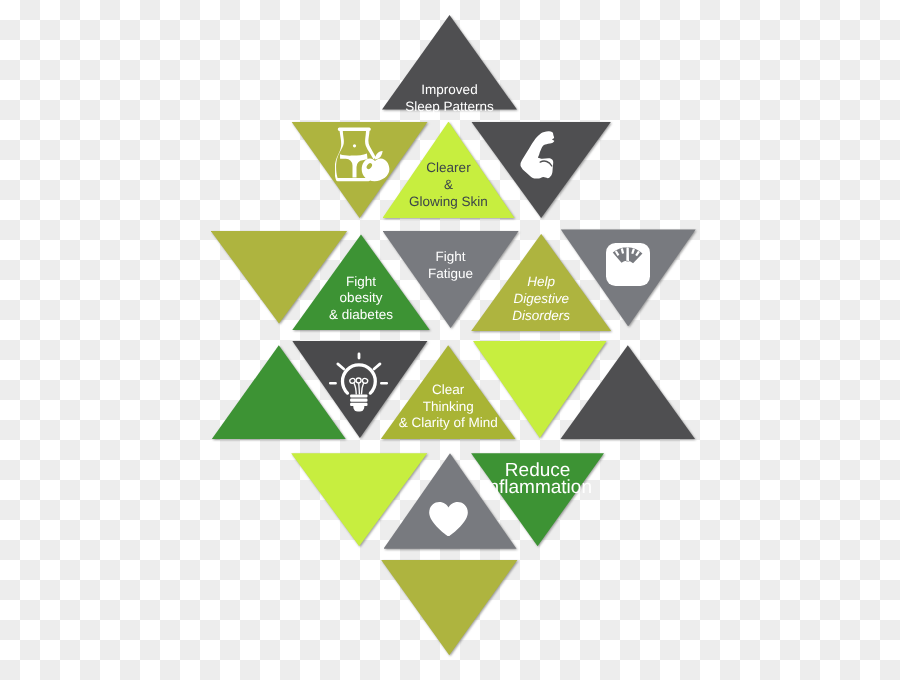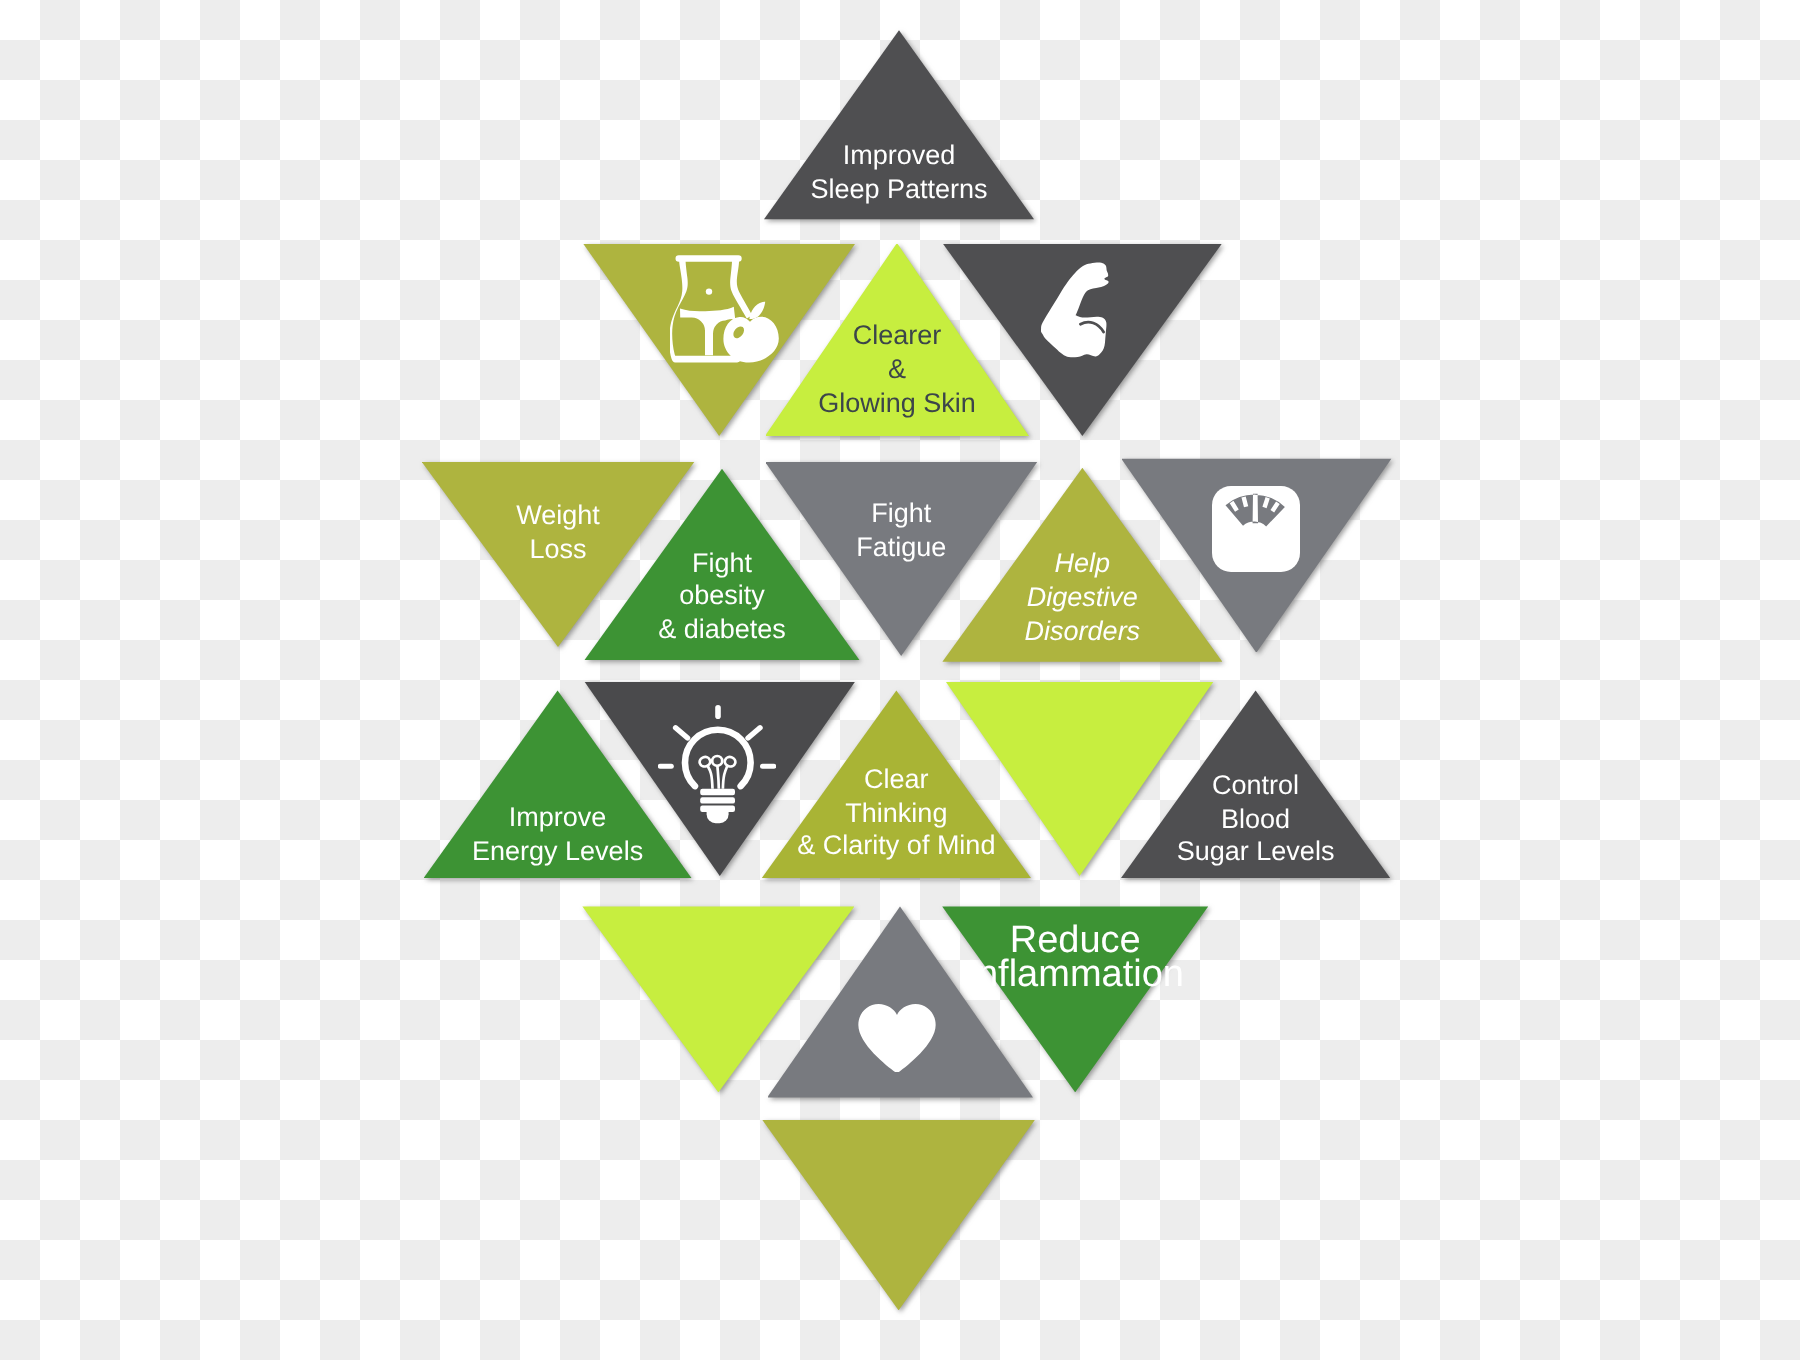--- a/index.html
+++ b/index.html
@@ -78,21 +78,21 @@
     </div>
     <div class="tile up" style="left: 383.5px; top: 453.2px; width: 133px; height: 95.6px;">
       <div class="shape" style="background: rgb(120, 122, 127);"></div>
     </div>
     <div class="tile down" style="left: 471.1px; top: 453.2px; width: 133px; height: 93px;">
       <div class="shape" style="background: rgb(61, 147, 52);"></div>
     </div>
     <div class="tile down" style="left: 381.05px; top: 559.8px; width: 136.5px; height: 95.4px;">
       <div class="shape" style="background: rgb(174, 180, 63);"></div>
     </div>
-    <div class="label" style="left: 329.5px; top: 70px; width: 240px; color: rgb(255, 255, 255); font-size: 13.5px; line-height: 16.85px;">Improved
+    <div class="label" style="left: 329.5px; top: 82px; width: 240px; color: rgb(255, 255, 255); font-size: 13.5px; line-height: 16.85px;">Improved
 Sleep Patterns</div>
     <div class="icon" style="left: 335px; top: 127px; width: 56px; height: 56px;">
       <svg viewBox="0 0 56 56" xmlns="http://www.w3.org/2000/svg"> 
         <g fill="#fff"> 
           <path d="M4.4 0.6 H34.2 A1.35 1.35 0 0 1 34.2 3.9 H34.5 C34.5 5.5 33.8 9.5 33.5 12.0 C33.2 14.8 33.6 17.0 34.6 19.0 C35.6 21.0 36.9 23.0 38.2 25.5 C39.4 27.7 40.4 29.4 41.1 30.6 L38.4 32.2 C37.6 30.9 36.4 29.0 35.2 26.8 C33.4 23.6 31.5 20.8 30.7 18.4 C30.1 16.6 29.9 14.5 30.2 12.0 C30.5 9.5 30.9 6.0 31.0 3.9 H7.8 C7.9 6.0 8.4 9.5 8.7 12.0 C9.0 14.5 8.9 16.8 8.2 18.6 C7.2 21.2 5.5 24.0 4.2 26.5 C2.6 29.6 1.7 32.6 1.3 36.0 C0.8 40.2 1.2 46.0 2.3 50.0 C2.4 50.4 2.5 50.7 2.6 50.9 H33.6 A1.65 1.65 0 0 1 33.6 54.2 H2.6 C1.7 54.2 1.2 53.6 0.85 52.6 C-0.35 49.0 -0.75 44.0 -0.2 38.6 C0.35 33.2 2.2 29.4 3.7 26.4 C5.0 23.8 5.9 21.2 6.1 18.8 C6.3 16.6 6.1 14.6 5.8 12.0 C5.5 9.5 4.7 5.5 4.6 3.9 H4.4 A1.35 1.35 0 0 1 4.4 0.6 Z"></path> 
           <path d="M5.0 27.3 C9.0 28.6 13.0 28.8 17.7 28.6 C23.0 28.4 28.2 28.2 31.9 26.4 L32.6 32.5 C30.5 32.5 29.0 32.6 27.6 33.3 A6.1 6.6 0 0 0 21.5 39.9 L21.5 50.6 L17.5 50.6 L17.5 38.4 A6.6 6.6 0 0 0 10.9 31.8 L5.1 31.8 Z"></path> 
           <circle cx="19.5" cy="18.8" r="1.6"></circle> 
           <path d="M40.0 33.9 C38.4 32.2 36.8 31.3 34.7 31.5 C30.0 31.9 26.7 36.5 26.7 42.5 C26.7 49.0 32.2 54.4 39.6 54.3 C47.3 54.2 54.4 48.8 54.4 42.3 C54.4 36.2 50.5 31.6 45.9 31.4 C43.6 31.3 41.6 32.2 40.0 33.9 Z"></path> 
           <path d="M39.7 32.5 C39.7 32.5 40.3 27.6 43.6 25.3 C45.8 23.8 47.6 23.9 47.6 23.9 C47.6 23.9 47.3 28.0 44.7 30.6 C42.4 32.9 39.7 32.5 39.7 32.5 Z"></path> 
         </g> 
@@ -101,38 +101,34 @@
     </div>
     <div class="label" style="left: 328.5px; top: 160.1px; width: 240px; color: rgb(60, 69, 74); font-size: 13.5px; line-height: 16.85px;">Clearer
 &amp;
 Glowing Skin</div>
     <div class="icon" style="left: 519px; top: 130px; width: 37px; height: 50px;">
       <svg viewBox="0 0 37 50" xmlns="http://www.w3.org/2000/svg"> 
         <path fill="#fff" d="M29.4 1.3 C31.9 1.1 34.3 2.0 34.2 4.0 C34.1 5.6 35.2 6.4 35.1 7.7 C35.0 8.7 33.2 8.6 33.2 9.4 C33.2 10.2 35.4 10.1 35.3 11.0 C35.2 12.2 32.6 13.3 30.9 13.6 C28.3 14.1 26.5 14.3 25.0 15.1 C23.2 16.0 21.6 20.5 20.2 24.4 C19.5 26.3 18.8 27.6 18.8 27.6 C18.8 27.6 20.6 28.5 22.1 28.7 C25.3 29.1 29.6 27.6 32.4 28.9 C34.0 29.7 34.4 31.3 34.2 33.1 C34.0 35.2 33.7 38.6 33.5 41.2 C33.3 43.6 32.6 45.2 31.6 46.3 C30.6 47.5 29.8 48.3 28.7 48.2 C27.0 48.0 25.6 47.0 24.3 47.1 C22.6 47.2 21.6 48.4 19.9 48.5 C18.2 48.6 17.0 48.7 15.4 48.5 C13.3 48.2 11.0 46.3 8.8 44.1 C6.2 41.5 3.6 39.6 2.9 38.2 C2.1 36.6 1.4 36.3 1.5 35.3 C1.6 34.0 1.4 33.4 1.8 32.4 C2.8 30.0 7.6 22.6 11.0 16.9 C13.9 12.0 16.3 8.8 18.4 6.6 C19.8 5.1 21.0 4.2 22.1 3.3 C23.6 2.1 26.5 1.6 29.4 1.3 Z"></path> 
         <path fill="none" stroke="#4f4f51" stroke-width="1.4" stroke-linecap="round" d="M21.2 32.1 C25.6 29.7 30.2 31.6 32.8 36.0"></path> 
       </svg>
     </div>
-    <div class="label" style="left: 159px; top: 249.8px; width: 240px; color: rgb(255, 255, 255); font-size: 13.5px; line-height: 16.85px;">Weight
-Loss</div>
     <div class="label" style="left: 241px; top: 273.6px; width: 240px; color: rgb(255, 255, 255); font-size: 13.5px; line-height: 16.85px;">Fight
 obesity
 &amp; diabetes</div>
     <div class="label" style="left: 330.6px; top: 249.1px; width: 240px; color: rgb(255, 255, 255); font-size: 13.5px; line-height: 16.85px;">Fight
 Fatigue</div>
     <div class="label" style="left: 421.2px; top: 273.9px; width: 240px; color: rgb(255, 255, 255); font-size: 13.5px; line-height: 16.85px; font-style: italic;">Help
 Digestive
 Disorders</div>
     <div class="icon" style="left: 605.7px; top: 242.6px; width: 44px; height: 43px;">
       <svg viewBox="0 0 44 43" xmlns="http://www.w3.org/2000/svg">
         <rect x="0" y="0" width="44" height="43" rx="9.5" ry="9.5" fill="#fff"></rect>
         <path fill="#787a7f" fill-rule="evenodd" d="M6.75 9.6 A22.1 22.1 0 0 1 36.45 10.5 L27.07 20.21 A8.6 8.6 0 0 0 15.51 19.86 Z M20.5 3.9 L22.8 3.9 L23.0 18.6 L20.3 18.6 Z M13.39 11.77 L10.72 7.43 L8.85 8.58 L11.52 12.92 Z M18.12 10.13 L16.87 5.19 L14.73 5.73 L15.99 10.67 Z M27.3 11.07 L28.89 6.22 L26.8 5.54 L25.21 10.38 Z M31.08 13.21 L33.88 8.95 L32.04 7.74 L29.24 12.01 Z"></path>
       </svg>
     </div>
-    <div class="label" style="left: 158.8px; top: 400.9px; width: 240px; color: rgb(255, 255, 255); font-size: 13.5px; line-height: 16.85px;">Improve
-Energy Levels</div>
     <div class="icon" style="left: 329px; top: 351.6px; width: 59px; height: 60px;">
       <svg viewBox="0 0 59 60" xmlns="http://www.w3.org/2000/svg"> 
         <g fill="#fff"> 
           <rect x="-0.1" y="29.9" width="8.0" height="2.5" rx="1.25"></rect> 
           <rect x="51.0" y="29.9" width="8.1" height="2.5" rx="1.25"></rect> 
           <rect x="28.6" y="0.5" width="2.8" height="7.0" rx="1.4"></rect> 
         </g> 
         <g fill="none" stroke="#fff" stroke-width="2.7" stroke-linecap="round"> 
           <path d="M8.8 11.9 L 14.8 17.0"></path> 
           <path d="M51.0 11.9 L 45.0 17.0"></path> 
@@ -150,23 +146,20 @@
           <rect x="21.1" y="42.4" width="17.4" height="3.2" rx="1.1"></rect> 
           <rect x="21.1" y="46.6" width="17.4" height="3.2" rx="1.1"></rect> 
           <rect x="21.1" y="50.8" width="17.4" height="3.2" rx="1.1"></rect> 
           <path d="M24.3 53.9 h11.0 v1.2 a4.5 4.5 0 0 1 -4.5 4.5 h-2.0 a4.5 4.5 0 0 1 -4.5 -4.5 z"></path> 
         </g> 
       </svg>
     </div>
     <div class="label" style="left: 328.2px; top: 381.7px; width: 240px; color: rgb(255, 255, 255); font-size: 13.5px; line-height: 16.85px;">Clear
 Thinking
 &amp; Clarity of Mind</div>
-    <div class="label" style="left: 507.8px; top: 384.8px; width: 240px; color: rgb(255, 255, 255); font-size: 13.5px; line-height: 16.85px;">Control
-Blood
-Sugar Levels</div>
     <div class="icon" style="left: 429.4px; top: 501.6px; width: 39px; height: 34.7px;">
       <svg viewBox="0 0 39 35" xmlns="http://www.w3.org/2000/svg"> 
         <path fill="#fff" d="M19.5 35C19.5 35 0 21.6 0 10.6 0 4.6 4.5 0 10.2 0c4.3 0 8 2.7 9.3 5.5C20.8 2.7 24.5 0 28.8 0 34.5 0 39 4.6 39 10.6 39 21.6 19.5 35 19.5 35Z"></path> 
       </svg>
     </div>
     <div class="label" style="left: 417.6px; top: 463.4px; width: 240px; color: rgb(255, 255, 255); font-size: 19px; line-height: 16.85px;">Reduce
 Inflammation</div>
   </div>
 
 </body></html>

